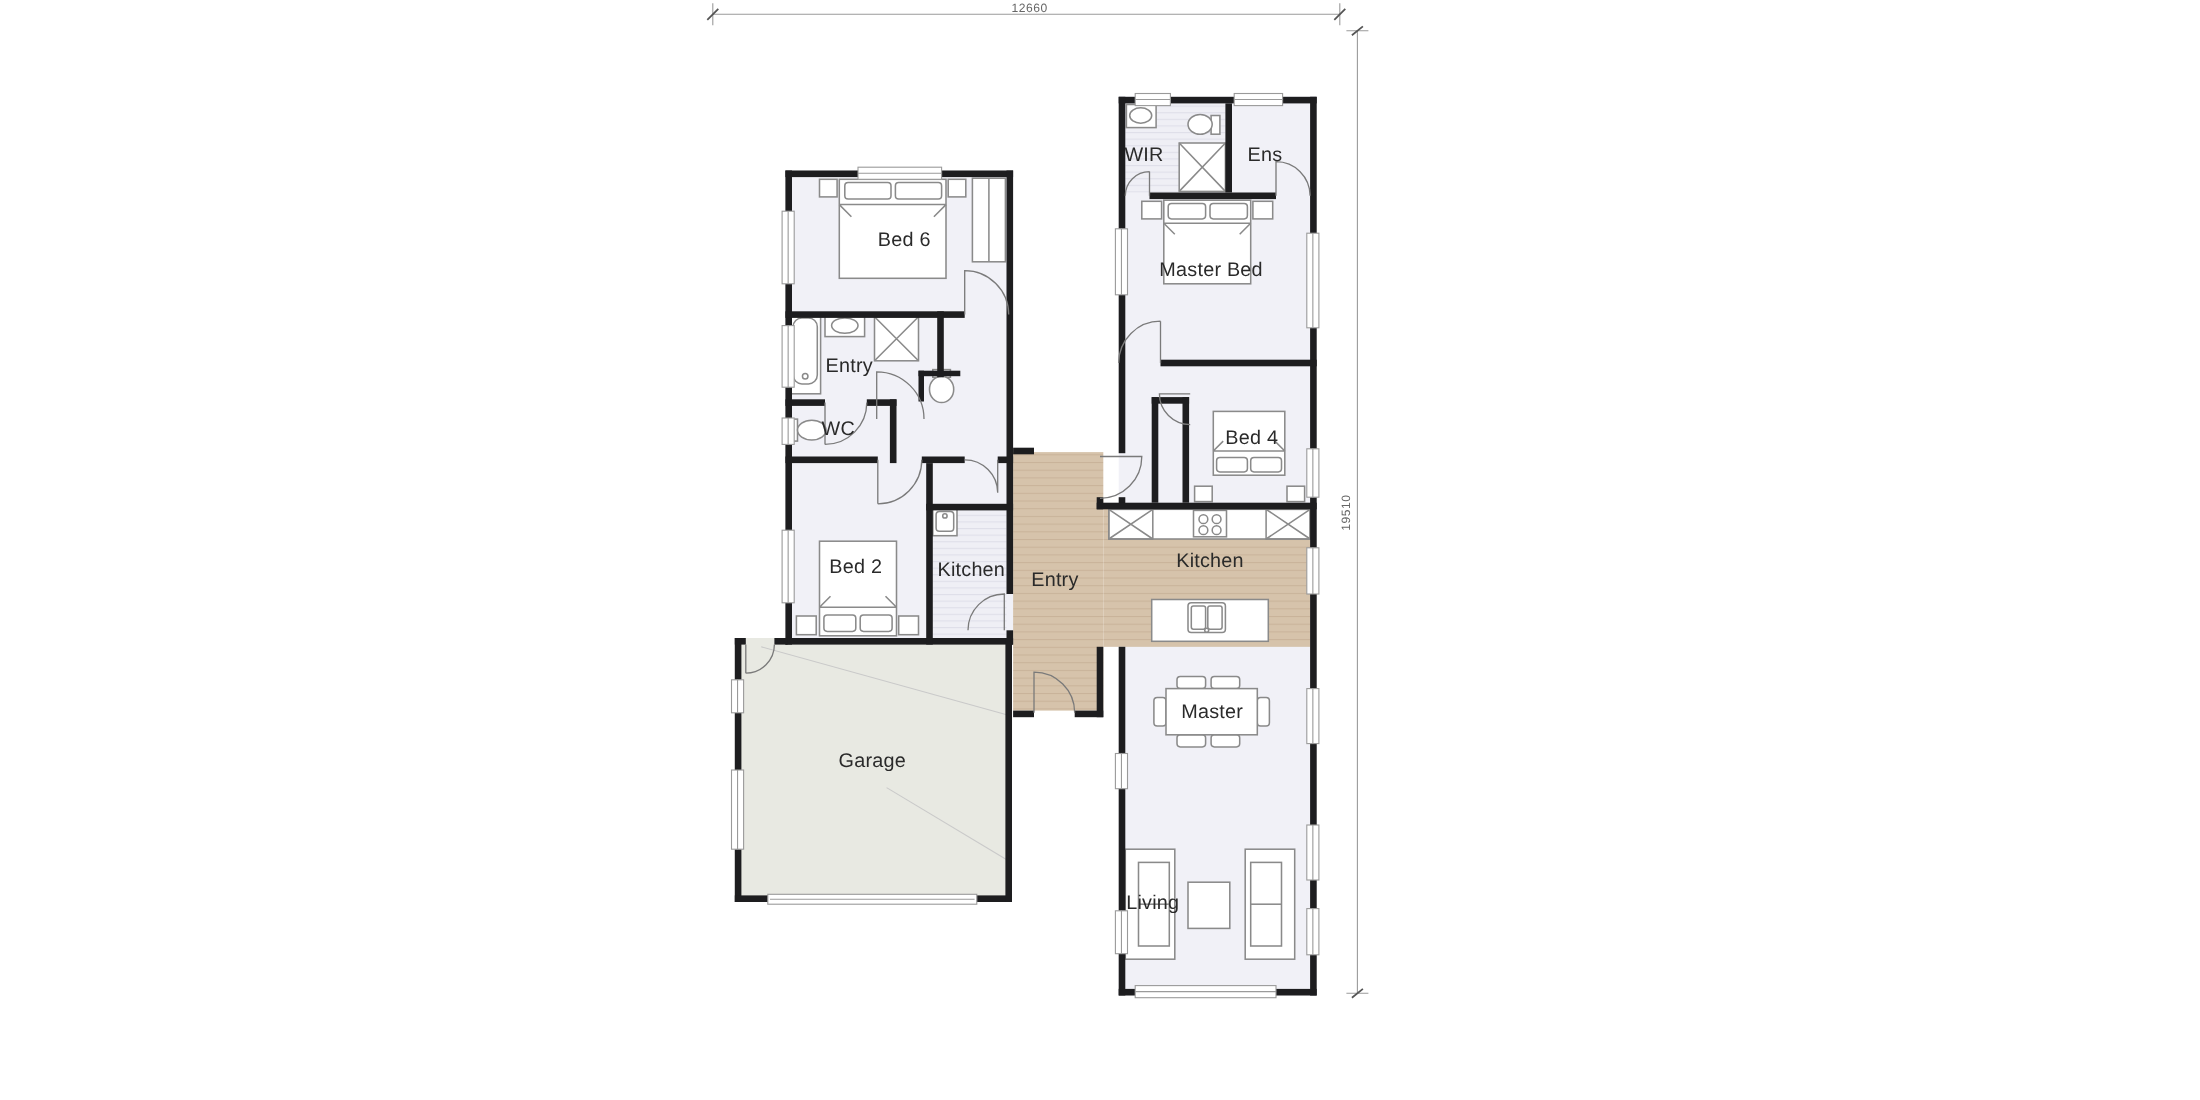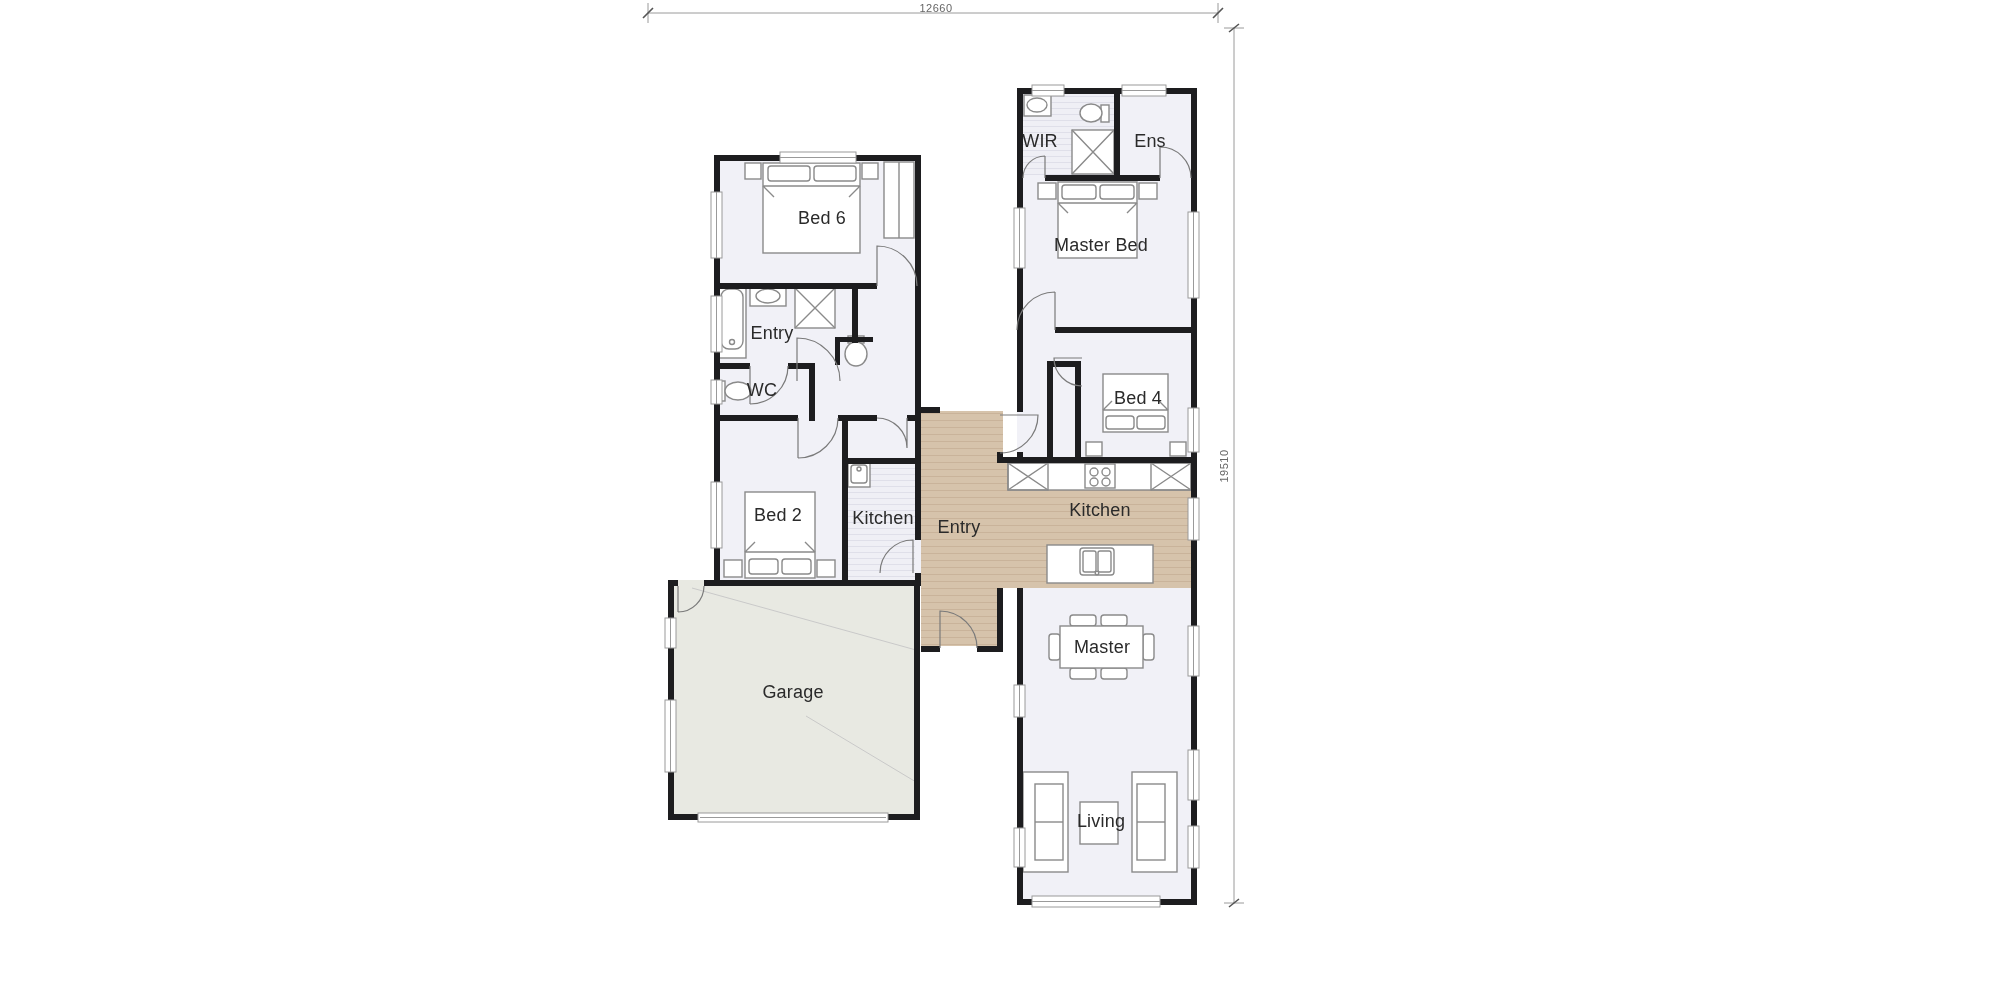--- a/index.html
+++ b/index.html
@@ -9,21 +9,21 @@
   .lbl{position:absolute;transform:translate(-50%,-50%);font-size:18px;
        color:var(--label-text,#2a2a2a);white-space:nowrap;letter-spacing:0.2px;}
   .dimlbl{position:absolute;transform:translate(-50%,-50%);font-size:11px;
           color:var(--dimension-text,#666);letter-spacing:0.5px;}
   .dim-right{transform:translate(-50%,-50%) rotate(-90deg);}
   
   .p-bed3{left:822px;top:218px}.p-bath{left:772px;top:333px}.p-wc{left:762px;top:390px}
   .p-bed2{left:778px;top:515px}.p-laundry{left:883px;top:518px}.p-entry{left:959px;top:527px}
   .p-garage{left:793px;top:692px}.p-wir{left:1040px;top:141px}.p-ens{left:1150px;top:141px}
   .p-master{left:1101px;top:245px}.p-bed4{left:1138px;top:398px}.p-kitchen{left:1100px;top:510px}
-  .p-dining{left:1102px;top:647px}.p-living{left:1101px;top:821px}
+  .p-dining{left:1102px;top:647px}.p-living{left:1048px;top:821px}
   .p-dimtop{left:936px;top:8px}.p-dimright{left:1224px;top:466px}
   
   .wall{fill:var(--wall,#1d1d1f);}
   .roomfill{fill:var(--room-fill,#f1f1f7);}
   .garagefill{fill:var(--garage-fill,#e8e9e2);}
   .furn{fill:none;stroke:var(--furniture-line,#8a8a8a);stroke-width:1.4;}
   .furnw{fill:#ffffff;stroke:var(--furniture-line,#8a8a8a);stroke-width:1.4;}
   .door{fill:none;stroke:#7a7a7a;stroke-width:1.2;}
   .winr{fill:#ffffff;stroke:var(--window-line,#9a9a9a);stroke-width:1;}
   .winl{fill:none;stroke:var(--window-line,#9a9a9a);stroke-width:1;}

